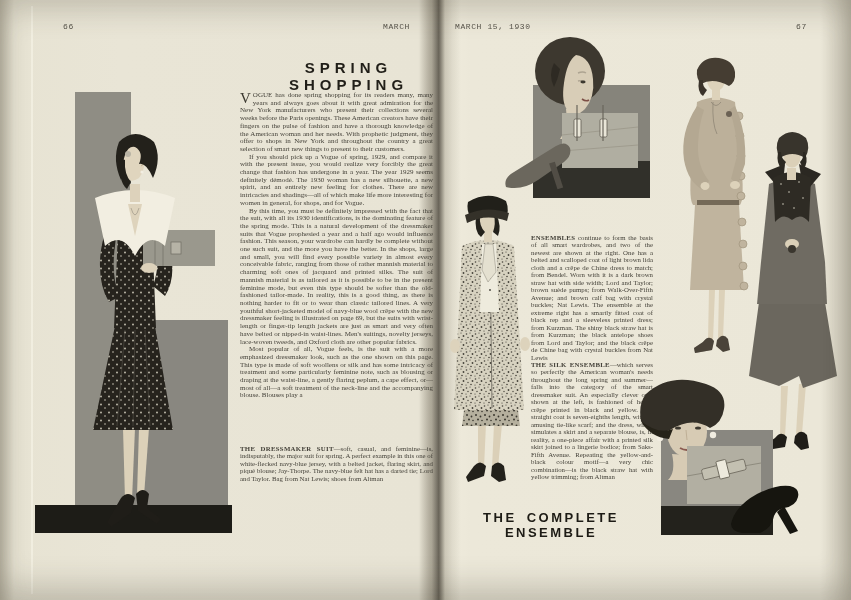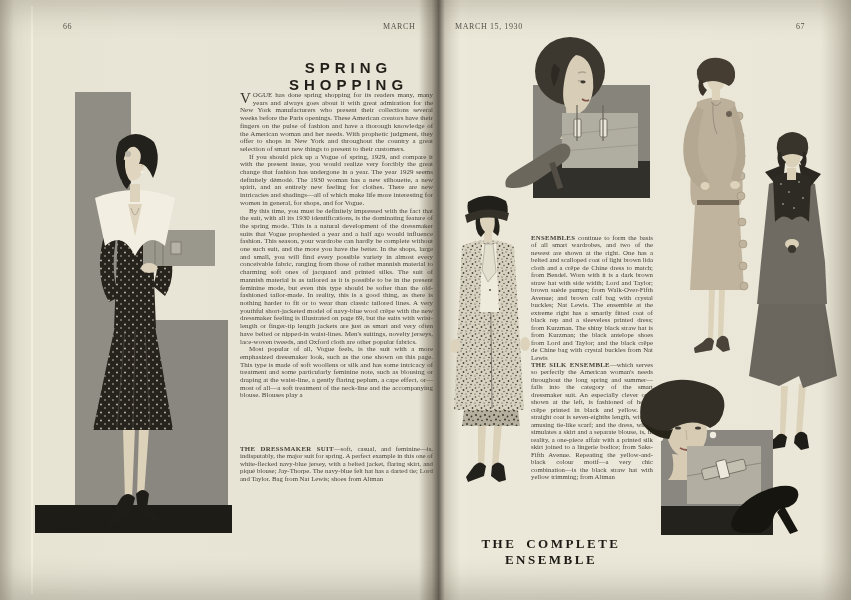--- a/index.html
+++ b/index.html
@@ -10,26 +10,26 @@
       #d8d3c3 430px,#efebdc 452px,#ece8d9 470px,#ebe7d8 820px,#c9c4b4 851px);
     font-family:"Liberation Serif",serif;color:#45423a;
   }
   .spread::after{content:"";position:absolute;inset:0;pointer-events:none;
     box-shadow:inset 0 14px 26px rgba(70,64,52,.18), inset 0 -16px 28px rgba(70,64,52,.22);}
   .gutter{position:absolute;left:419px;top:0;width:42px;height:600px;
     background:linear-gradient(90deg,rgba(110,103,88,0) 0%,rgba(96,90,75,.38) 30%,
       rgba(58,53,43,.72) 47%,rgba(140,134,117,.30) 62%,rgba(240,236,224,0) 100%);}
   .page-edge{position:absolute;left:31px;top:6px;width:2px;height:588px;
     background:rgba(252,250,240,.45);}
-  .hdr{position:absolute;top:22px;font-size:8px;letter-spacing:.6px;color:#56534a;}
+  .hdr{position:absolute;top:22px;font-size:8px;letter-spacing:.6px;color:#56534a;font-family:Liberation Mono, monospace;}
   .title-left{position:absolute;left:250px;top:49px;width:197px;text-align:center;
     font-family:"Liberation Sans",sans-serif;font-weight:700;font-size:15px;
     letter-spacing:5px;word-spacing:7px;color:#201e18;}
-  .title-right{position:absolute;left:447px;top:525px;width:208px;text-align:center;
-    font-family:Liberation Serif, serif;font-weight:700;font-size:13px;
+  .title-right{position:absolute;left:447px;top:499px;width:208px;text-align:center;
+    font-family:Liberation Sans, sans-serif;font-weight:700;font-size:13px;
     letter-spacing:2.5px;word-spacing:4px;color:#1d1b15;}
   .body-copy{position:absolute;left:240px;top:92px;width:193px;
     font-size:7px;line-height:7.7px;text-align:justify;color:#45423a;}
   .body-copy p{margin:0;text-indent:9px;}
   .body-copy p.first{text-indent:0;}
   .dropcap{float:left;font-size:15px;line-height:13px;padding-right:2px;color:#3a372e;}
   .caption{position:absolute;font-size:6.8px;line-height:7.5px;text-align:justify;color:#45423a;}
   .cap-left{left:240px;top:438px;width:193px;}
   .cap-ens{left:531px;top:227px;width:122px;}
   .cap-silk{left:531px;top:354px;width:122px;}

